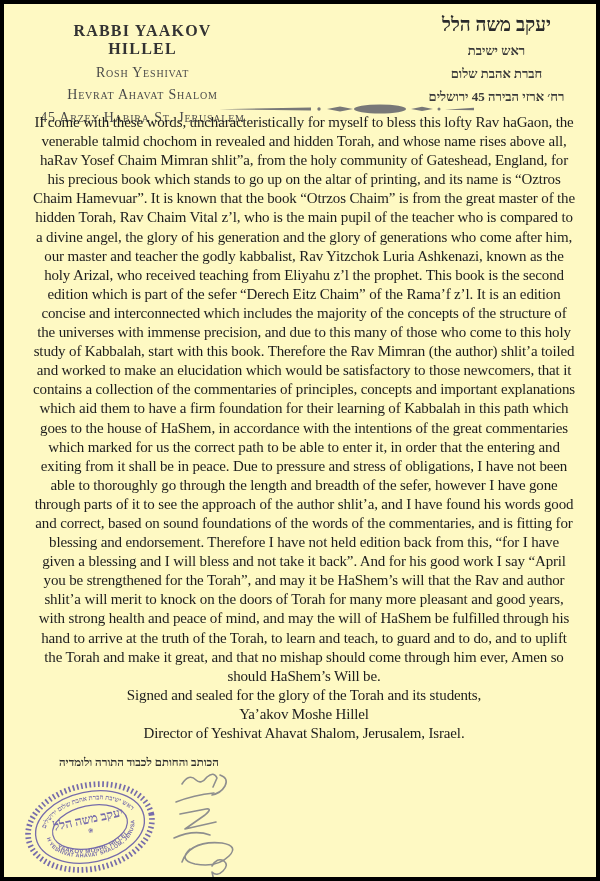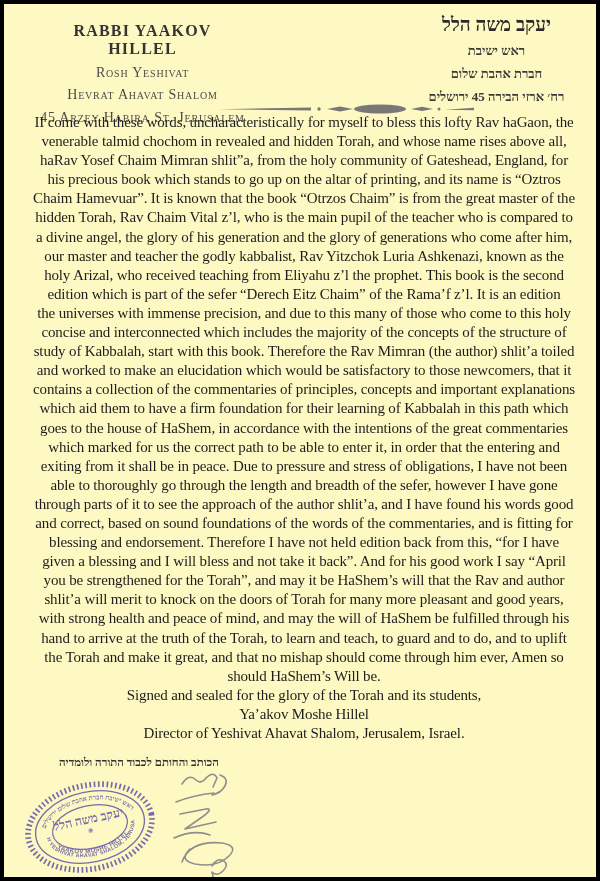--- a/index.html
+++ b/index.html
@@ -74,22 +74,22 @@
         <div class="line">II come with these words, uncharacteristically for myself to bless this lofty Rav haGaon, the</div>
         <div class="line">venerable talmid chochom in revealed and hidden Torah, and whose name rises above all,</div>
         <div class="line">haRav Yosef Chaim Mimran shlit”a, from the holy community of Gateshead, England, for</div>
         <div class="line">his precious book which stands to go up on the altar of printing, and its name is “Oztros</div>
         <div class="line">Chaim Hamevuar”. It is known that the book “Otrzos Chaim” is from the great master of the</div>
         <div class="line">hidden Torah, Rav Chaim Vital z’l, who is the main pupil of the teacher who is compared to</div>
         <div class="line">a divine angel, the glory of his generation and the glory of generations who come after him,</div>
         <div class="line">our master and teacher the godly kabbalist, Rav Yitzchok Luria Ashkenazi, known as the</div>
         <div class="line">holy Arizal, who received teaching from Eliyahu z’l the prophet. This book is the second</div>
         <div class="line">edition which is part of the sefer “Derech Eitz Chaim” of the Rama’f z’l. It is an edition</div>
+        <div class="line">concise and interconnected which includes the majority of the concepts of the structure of</div>
         <div class="line">the universes with immense precision, and due to this many of those who come to this holy</div>
-        <div class="line">concise and interconnected which includes the majority of the concepts of the structure of</div>
         <div class="line">study of Kabbalah, start with this book. Therefore the Rav Mimran (the author) shlit’a toiled</div>
         <div class="line">and worked to make an elucidation which would be satisfactory to those newcomers, that it</div>
         <div class="line">contains a collection of the commentaries of principles, concepts and important explanations</div>
         <div class="line">which aid them to have a firm foundation for their learning of Kabbalah in this path which</div>
         <div class="line">goes to the house of HaShem, in accordance with the intentions of the great commentaries</div>
         <div class="line">which marked for us the correct path to be able to enter it, in order that the entering and</div>
         <div class="line">exiting from it shall be in peace. Due to pressure and stress of obligations, I have not been</div>
         <div class="line">able to thoroughly go through the length and breadth of the sefer, however I have gone</div>
         <div class="line">through parts of it to see the approach of the author shlit’a, and I have found his words good</div>
         <div class="line">and correct, based on sound foundations of the words of the commentaries, and is fitting for</div>

